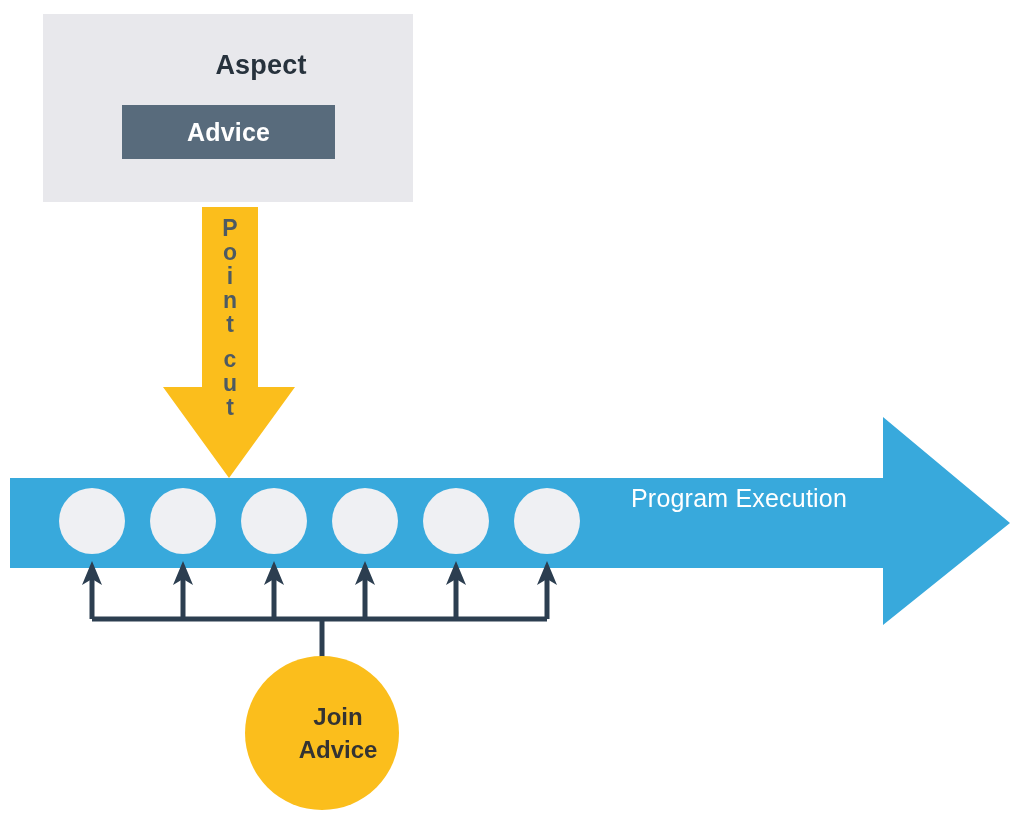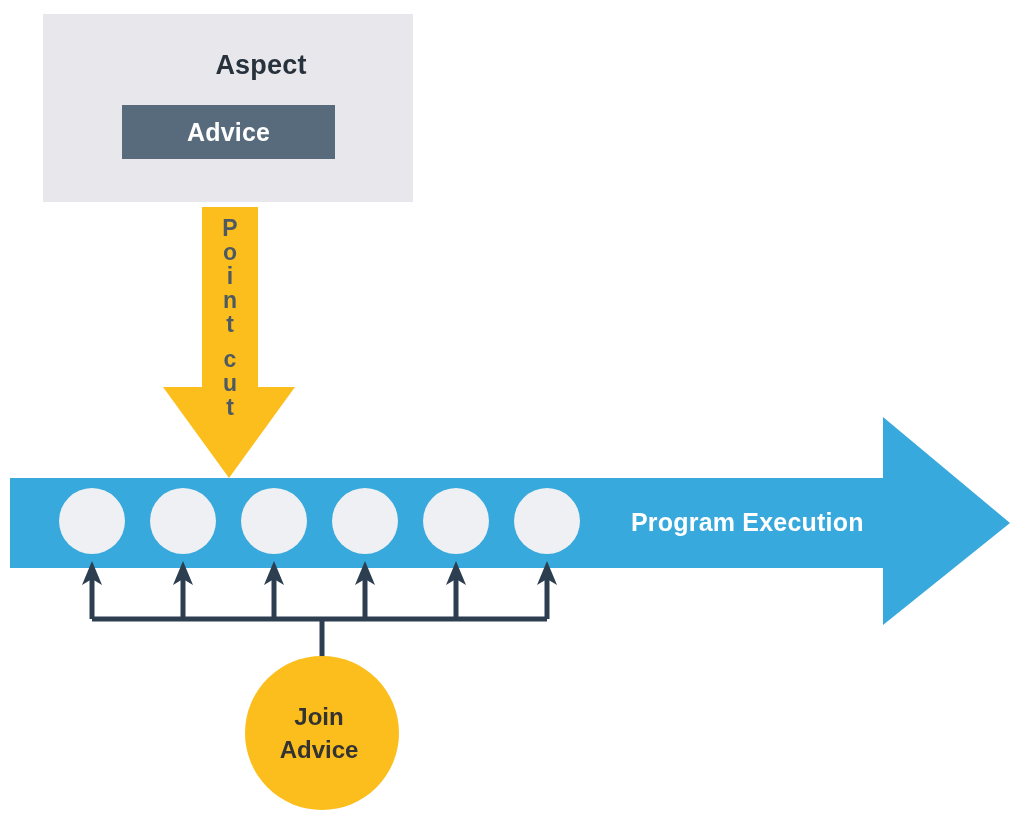--- a/index.html
+++ b/index.html
@@ -79,30 +79,30 @@
   #pointcut-label span {
     display: block;
   }
   #pointcut-label span.gap {
     height: 11px;
   }
   
   #program-exec-label {
     position: absolute;
     left: 631px;
-    top: 508px;
+    top: 484px;
     font-size: 25px;
-    font-weight: bold;
+    font-weight: normal;
     color: #ffffff;
     letter-spacing: 0.2px;
   }
   
   #joinpoints-label {
     position: absolute;
-    left: 242px;
+    left: 261px;
     top: 700px;
     width: 154px;
     text-align: center;
     font-size: 24px;
     font-weight: bold;
     color: #333333;
     line-height: 33px;
   }
   #joinpoints-label span {
     display: block;

